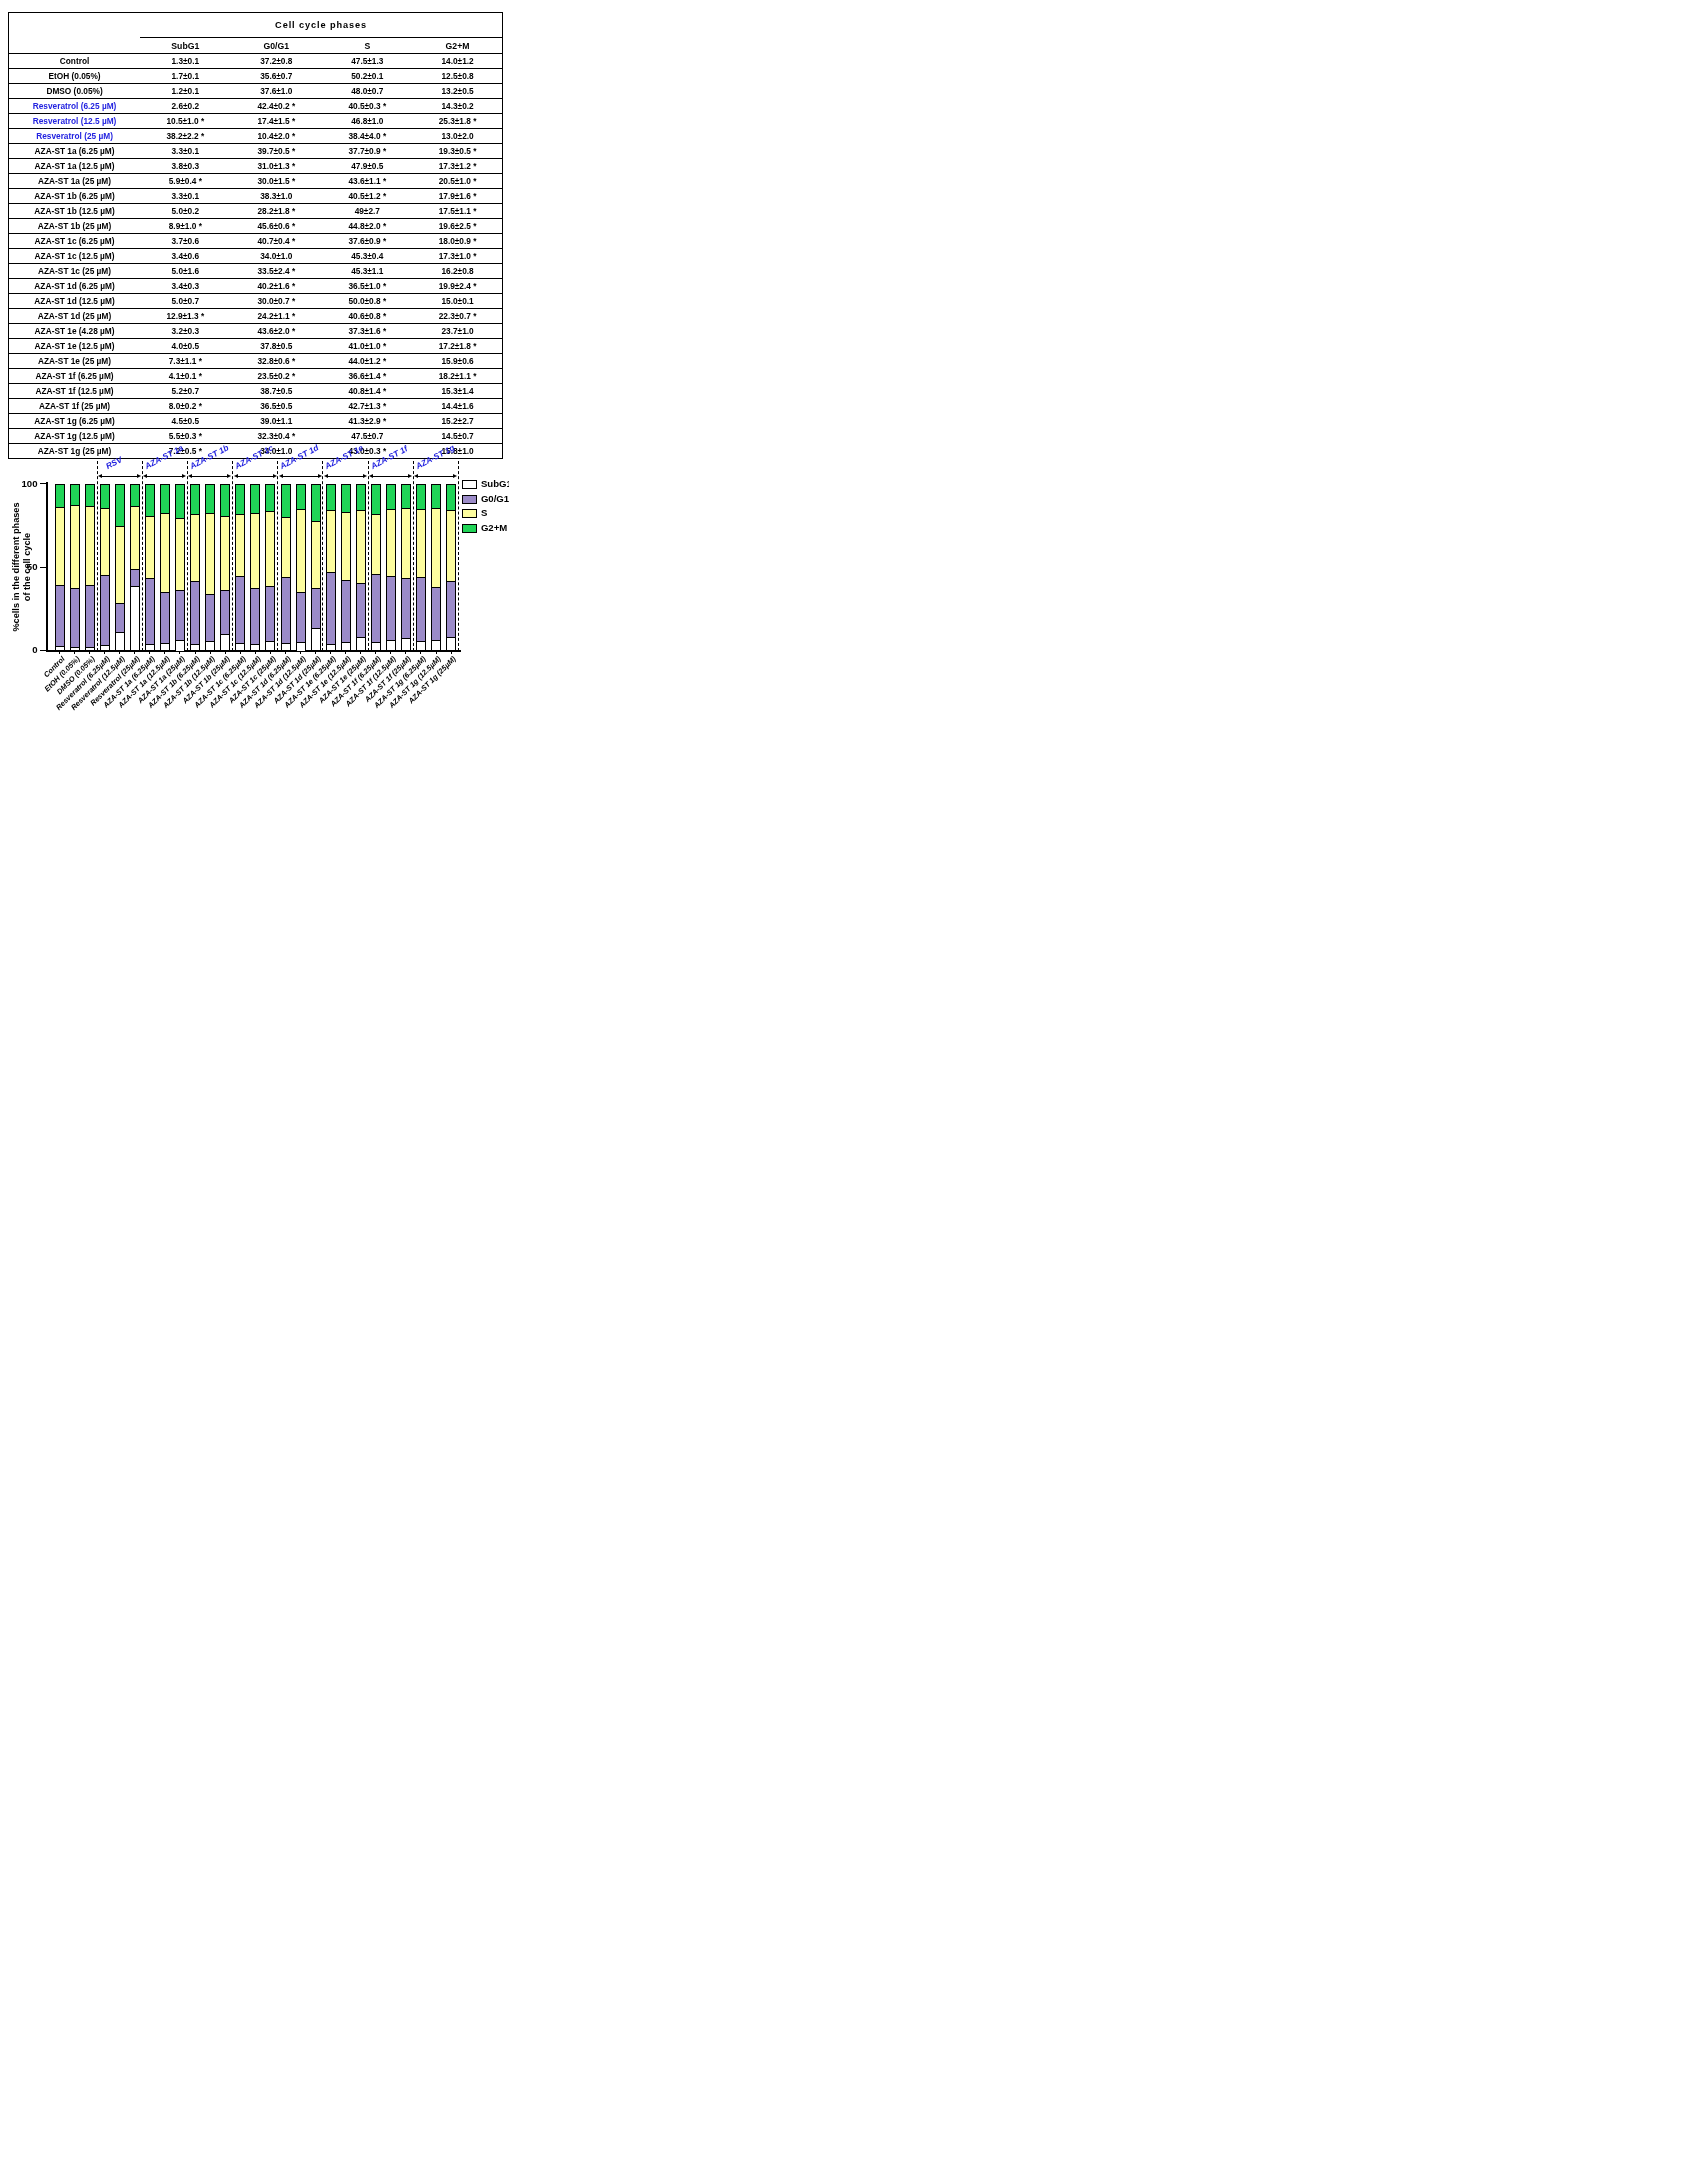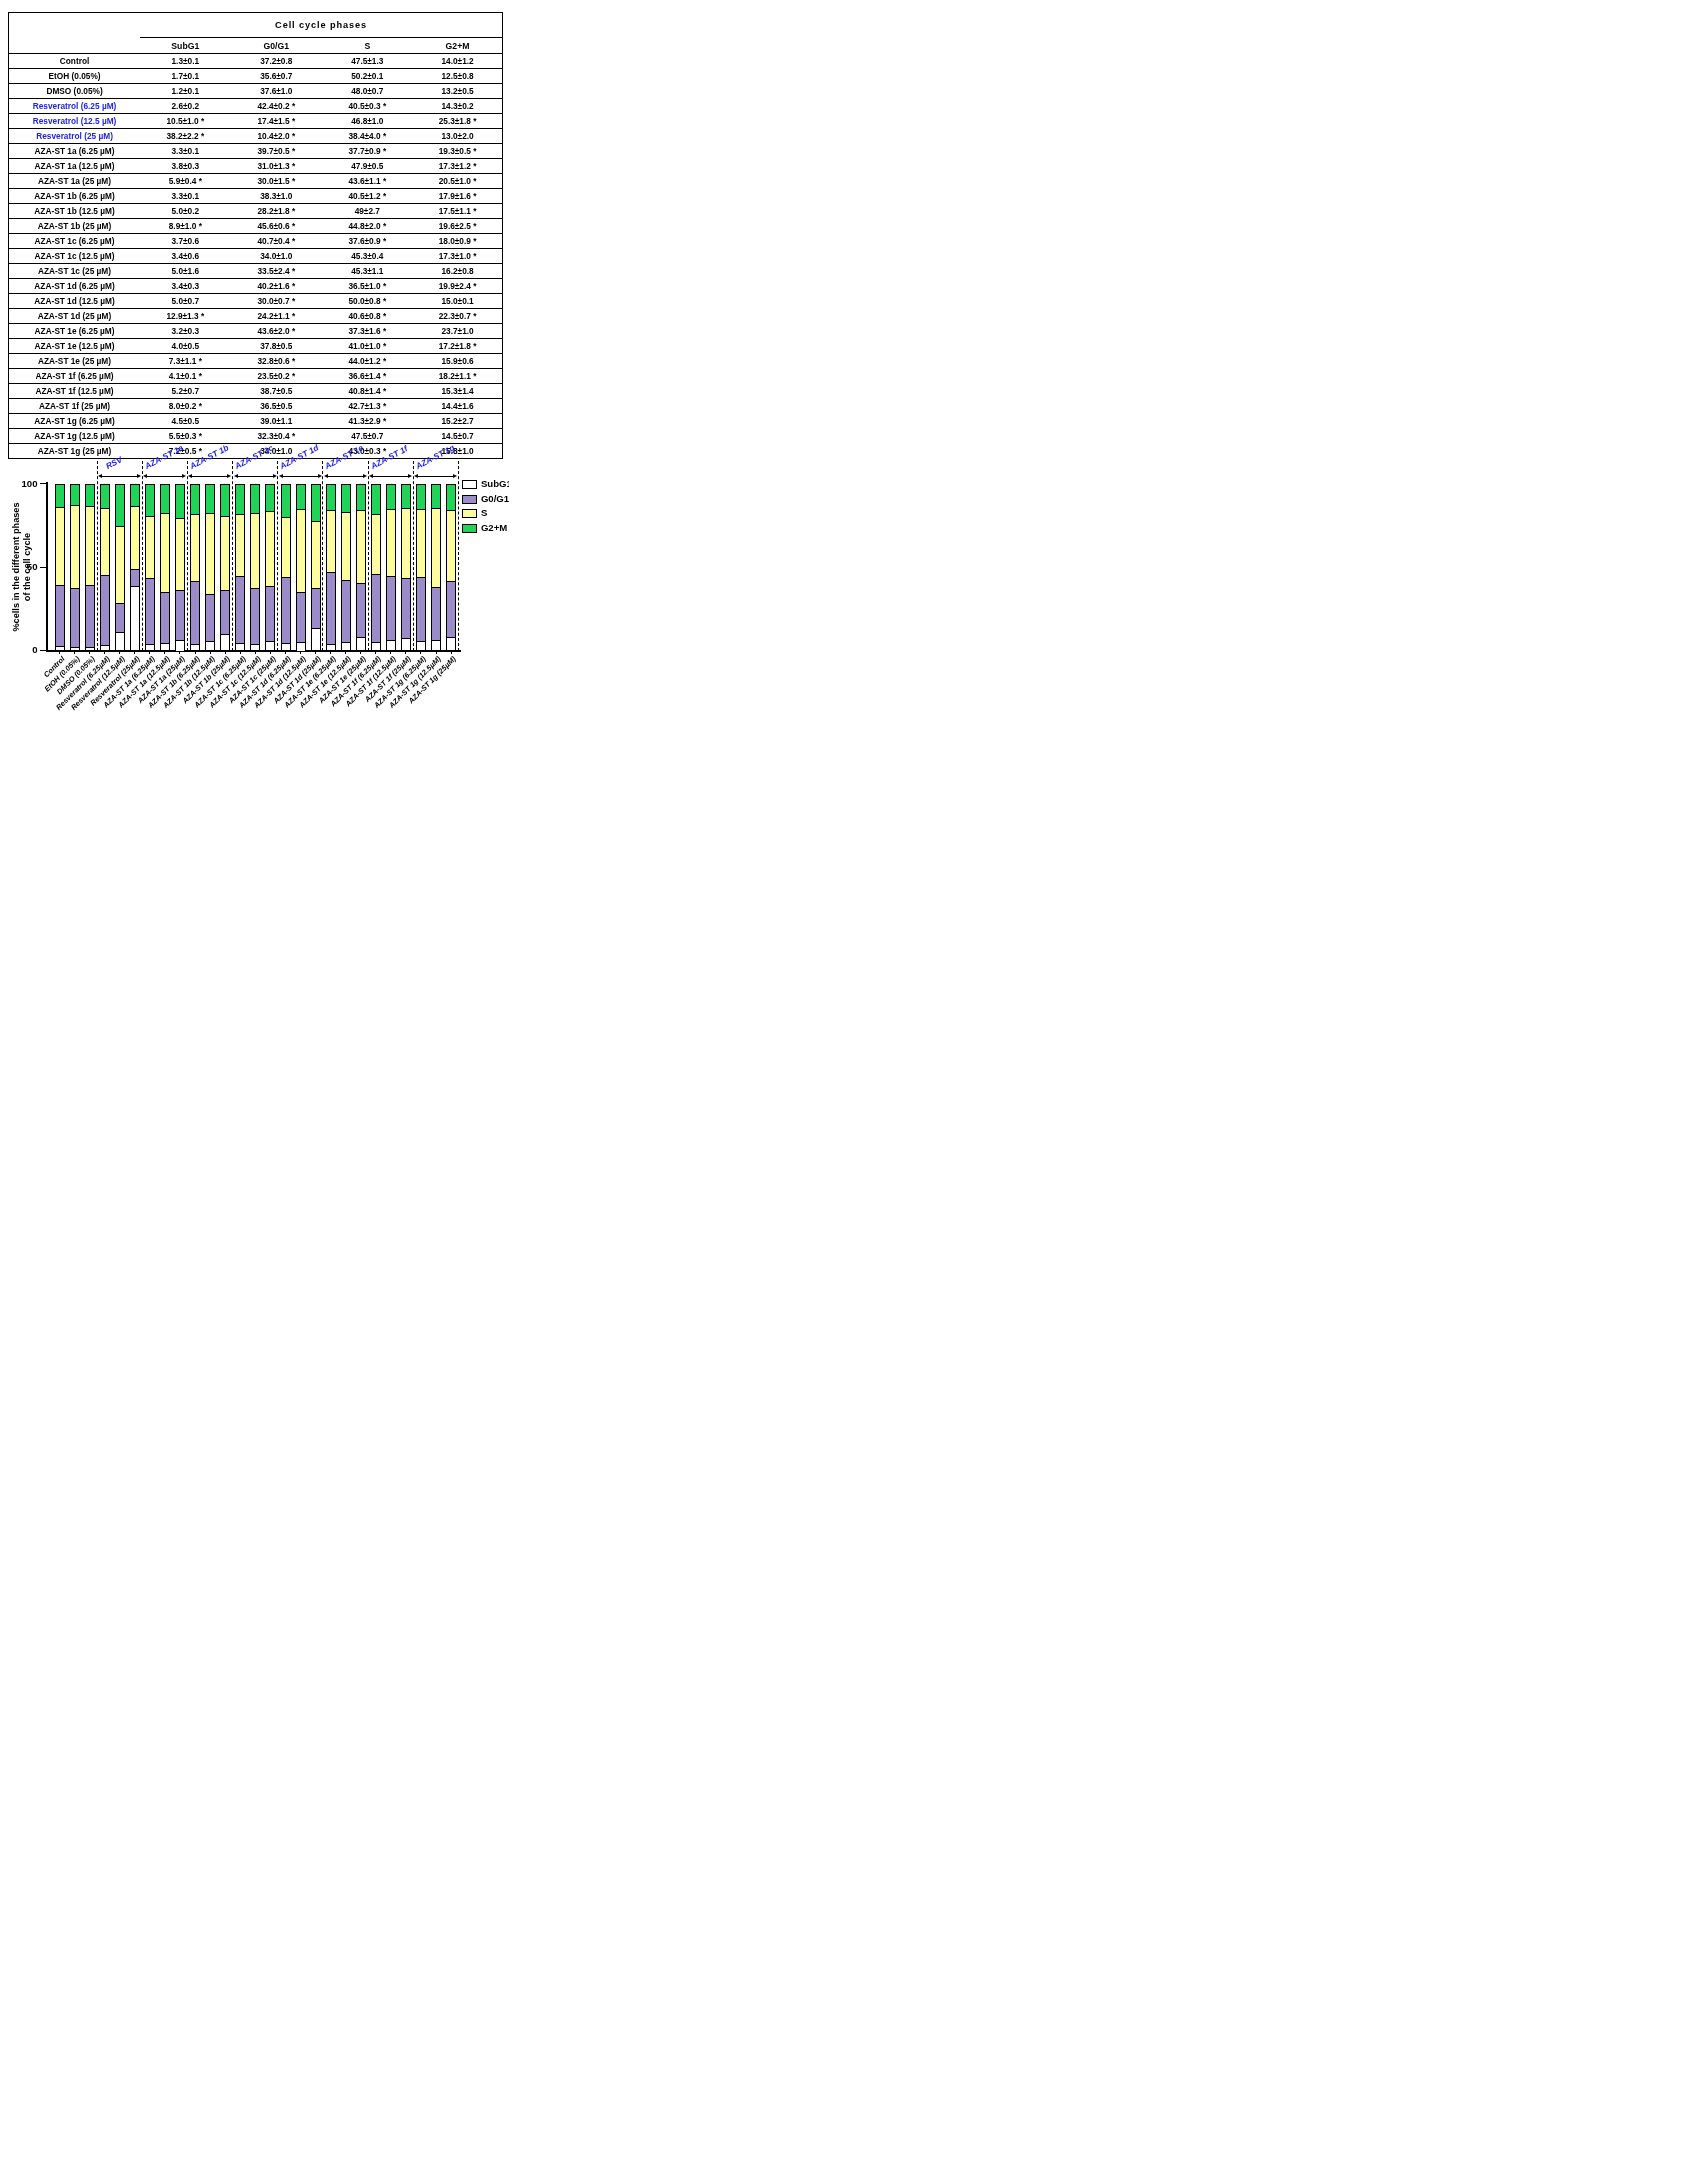--- a/index.html
+++ b/index.html
@@ -193,21 +193,21 @@
           <td>15.0±0.1</td>
         </tr>
         <tr>
           <td class="rowlabel">AZA-ST 1d (25 µM)</td>
           <td>12.9±1.3 *</td>
           <td>24.2±1.1 *</td>
           <td>40.6±0.8 *</td>
           <td>22.3±0.7 *</td>
         </tr>
         <tr>
-          <td class="rowlabel">AZA-ST 1e (6.25 µM)</td>
+          <td class="rowlabel">AZA-ST 1e (4.28 µM)</td>
           <td>3.2±0.3</td>
           <td>43.6±2.0 *</td>
           <td>37.3±1.6 *</td>
           <td>23.7±1.0</td>
         </tr>
         <tr>
           <td class="rowlabel">AZA-ST 1e (12.5 µM)</td>
           <td>4.0±0.5</td>
           <td>37.8±0.5</td>
           <td>41.0±1.0 *</td>

